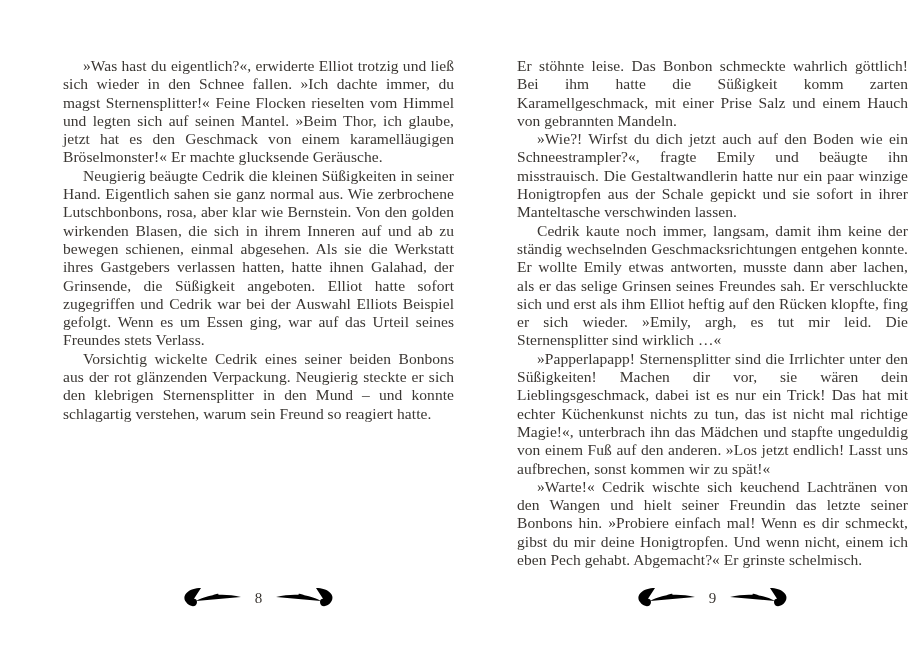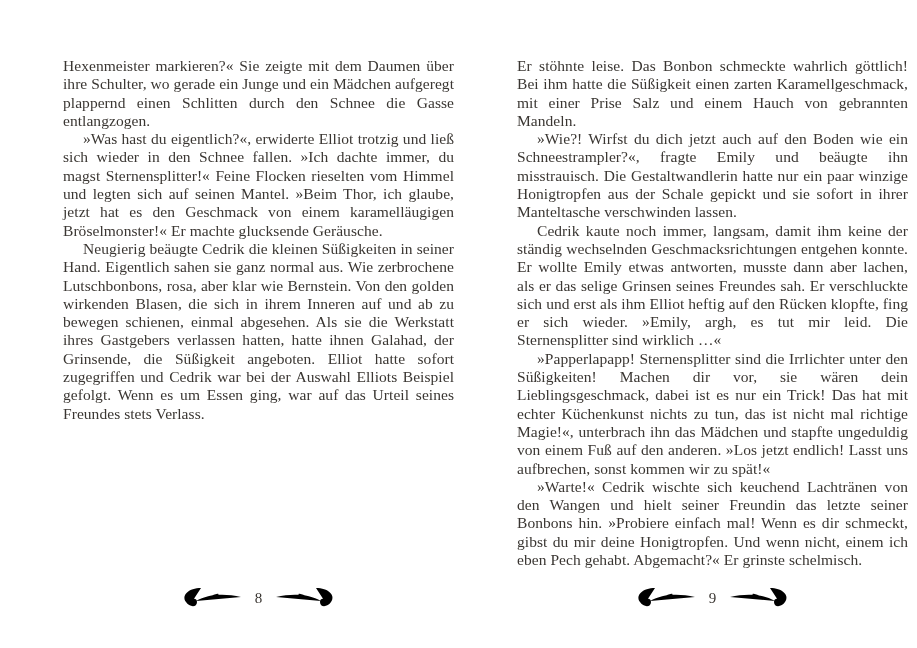--- a/index.html
+++ b/index.html
@@ -38,27 +38,27 @@
       <path d="M18 16 C30 9 46 8 63 12"></path>
       <path class="feather" d="M32 12.5 q4.5 -4.5 9 -3.5 l-5.5 4.5 Z"></path>
       <path d="M38 13 l4 -2"></path>
     </g>
   </defs>
 </svg>
 
 <div class="spread">
 
   <div class="page page-left">
-    <p>Hexenmeister markieren?« Sie zeigte mit dem Daumen über ihre Schulter, wo gerade ein Junge und ein Mädchen aufgeregt plappernd einen Schlitten durch den Schnee die Gasse entlangzogen.</p>
     <p class="indent">»Was hast du eigentlich?«, erwiderte Elliot trotzig und ließ sich wieder in den Schnee fallen. »Ich dachte immer, du magst Sternensplitter!« Feine Flocken rieselten vom Himmel und legten sich auf seinen Mantel. »Beim Thor, ich glaube, jetzt hat es den Geschmack von einem karamelläugigen Bröselmonster!« Er machte glucksende Geräusche.</p>
     <p class="indent">Neugierig beäugte Cedrik die kleinen Süßigkeiten in seiner Hand. Eigentlich sahen sie ganz normal aus. Wie zerbrochene Lutschbonbons, rosa, aber klar wie Bernstein. Von den golden wirkenden Blasen, die sich in ihrem Inneren auf und ab zu bewegen schienen, einmal abgesehen. Als sie die Werkstatt ihres Gastgebers verlassen hatten, hatte ihnen Galahad, der Grinsende, die Süßigkeit angeboten. Elliot hatte sofort zugegriffen und Cedrik war bei der Auswahl Elliots Beispiel gefolgt. Wenn es um Essen ging, war auf das Urteil seines Freundes stets Verlass.</p>
+    <p class="indent">Vorsichtig wickelte Cedrik eines seiner beiden Bonbons aus der rot glänzenden Verpackung. Neugierig steckte er sich den klebrigen Sternensplitter in den Mund – und konnte schlagartig verstehen, warum sein Freund so reagiert hatte.</p>
   </div>
 
   <div class="page page-right">
-    <p>Er stöhnte leise. Das Bonbon schmeckte wahrlich göttlich! Bei ihm hatte die Süßigkeit einen zarten Karamellgeschmack, mit einer Prise Salz und einem Hauch von gebrannten Mandeln.</p>
+    <p>Er stöhnte leise. Das Bonbon schmeckte wahrlich göttlich! Bei ihm hatte die Süßigkeit komm zarten Karamellgeschmack, mit einer Prise Salz und einem Hauch von gebrannten Mandeln.</p>
     <p class="indent">»Wie?! Wirfst du dich jetzt auch auf den Boden wie ein Schneestrampler?«, fragte Emily und beäugte ihn misstrauisch. Die Gestaltwandlerin hatte nur ein paar winzige Honigtropfen aus der Schale gepickt und sie sofort in ihrer Manteltasche verschwinden lassen.</p>
     <p class="indent">Cedrik kaute noch immer, langsam, damit ihm keine der ständig wechselnden Geschmacksrichtungen entgehen konnte. Er wollte Emily etwas antworten, musste dann aber lachen, als er das selige Grinsen seines Freundes sah. Er verschluckte sich und erst als ihm Elliot heftig auf den Rücken klopfte, fing er sich wieder. »Emily, argh, es tut mir leid. Die Sternensplitter sind wirklich …«</p>
     <p class="indent">»Papperlapapp! Sternensplitter sind die Irrlichter unter den Süßigkeiten! Machen dir vor, sie wären dein Lieblingsgeschmack, dabei ist es nur ein Trick! Das hat mit echter Küchenkunst nichts zu tun, das ist nicht mal richtige Magie!«, unterbrach ihn das Mädchen und stapfte ungeduldig von einem Fuß auf den anderen. »Los jetzt endlich! Lasst uns aufbrechen, sonst kommen wir zu spät!«</p>
     <p class="indent">»Warte!« Cedrik wischte sich keuchend Lachtränen von den Wangen und hielt seiner Freundin das letzte seiner Bonbons hin. »Probiere einfach mal! Wenn es dir schmeckt, gibst du mir deine Honigtropfen. Und wenn nicht, einem ich eben Pech gehabt. Abgemacht?« Er grinste schelmisch.</p>
   </div>
 
   <div class="page-footer footer-left">
     <svg class="flourish" viewBox="0 0 64 26">
         <use href="#flourish-shape"></use>
       </svg>

